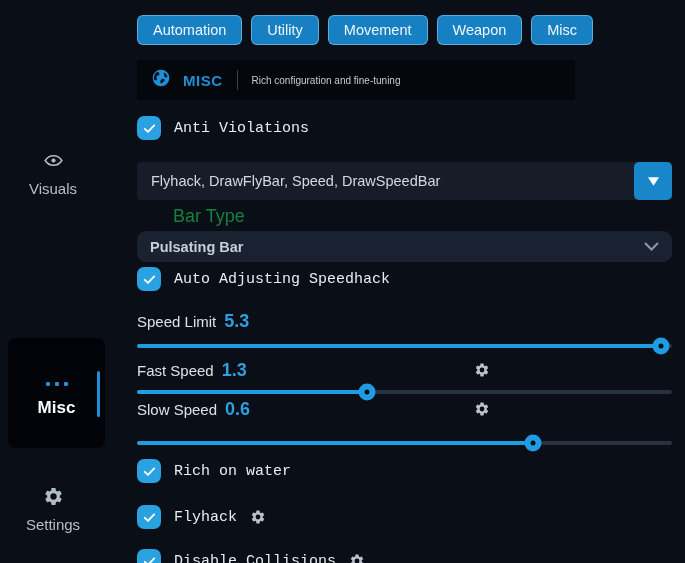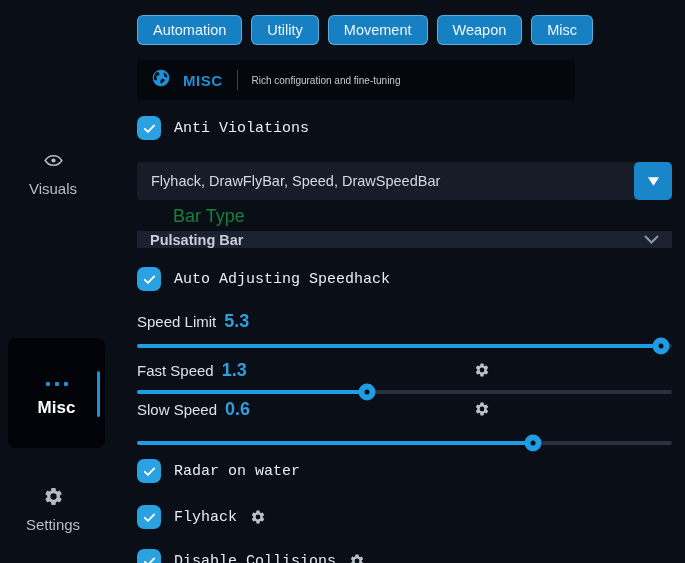--- a/index.html
+++ b/index.html
@@ -65,22 +65,22 @@
     background:#161d28; border-radius:4px; display:flex; align-items:center; cursor:pointer;
   }
   .multi-select .ms-value { flex:1; padding-left:14px; font-size:14.5px; color:#d2d9e0; }
   .ms-button {
     width:38px; height:38px; background:#1886c9; border-radius:5px;
     display:flex; align-items:center; justify-content:center; flex:none; cursor:pointer;
   }
   .ms-button svg { width:13px; height:11px; }
   .field-label { position:absolute; top:206px; left:0; font-size:18px; color:#15803d;margin-left:36px; }
   .select {
-    position:absolute; top:231px; left:0; width:535px; height:17px;
-    background:#1a2130; border-radius:0; display:flex; align-items:center; padding:0 13px; cursor:pointer;
+    position:absolute; top:231px; left:0; width:535px; height:31px;
+    background:#1a2130; border-radius:9px; display:flex; align-items:center; padding:0 13px; cursor:pointer;
   }
   .select .sel-value { flex:1; font-size:14.5px; font-weight:600; color:#c7ced8; }
   .select svg { width:15px; height:9px; }
   
   .slider-row { position:absolute; left:0; width:535px; height:18px; display:flex; align-items:center; gap:8px; }
   .slider-row .s-label { font-size:15px; color:#dce2e8; }
   .slider-row .s-value { font-size:18px; font-weight:bold; color:#2f9fe0; }
   .slider-row .row-gear { position:absolute; left:337px; color:#b9c1ca; display:flex; }
   .slider-row .row-gear svg { width:16px; height:16px; }
   .srow1 { top:312px; }
@@ -230,21 +230,21 @@
     <div class="fill"></div>
     <div class="thumb"></div>
   </div>
 
   <div class="check-row row-walk">
     <span class="checkbox">
       <svg viewBox="0 0 24 24" fill="none" stroke="#ffffff" stroke-width="3" stroke-linecap="round" stroke-linejoin="round">
           <polyline points="4.5,12.5 9.5,17.5 19.5,7"></polyline>
         </svg>
     </span>
-    <span class="check-label">Radar on water</span>
+    <span class="check-label">Rich on water</span>
   </div>
 
   <div class="check-row row-fly">
     <span class="checkbox">
       <svg viewBox="0 0 24 24" fill="none" stroke="#ffffff" stroke-width="3" stroke-linecap="round" stroke-linejoin="round">
           <polyline points="4.5,12.5 9.5,17.5 19.5,7"></polyline>
         </svg>
     </span>
     <span class="check-label">Flyhack</span>
     <span class="inline-gear">

